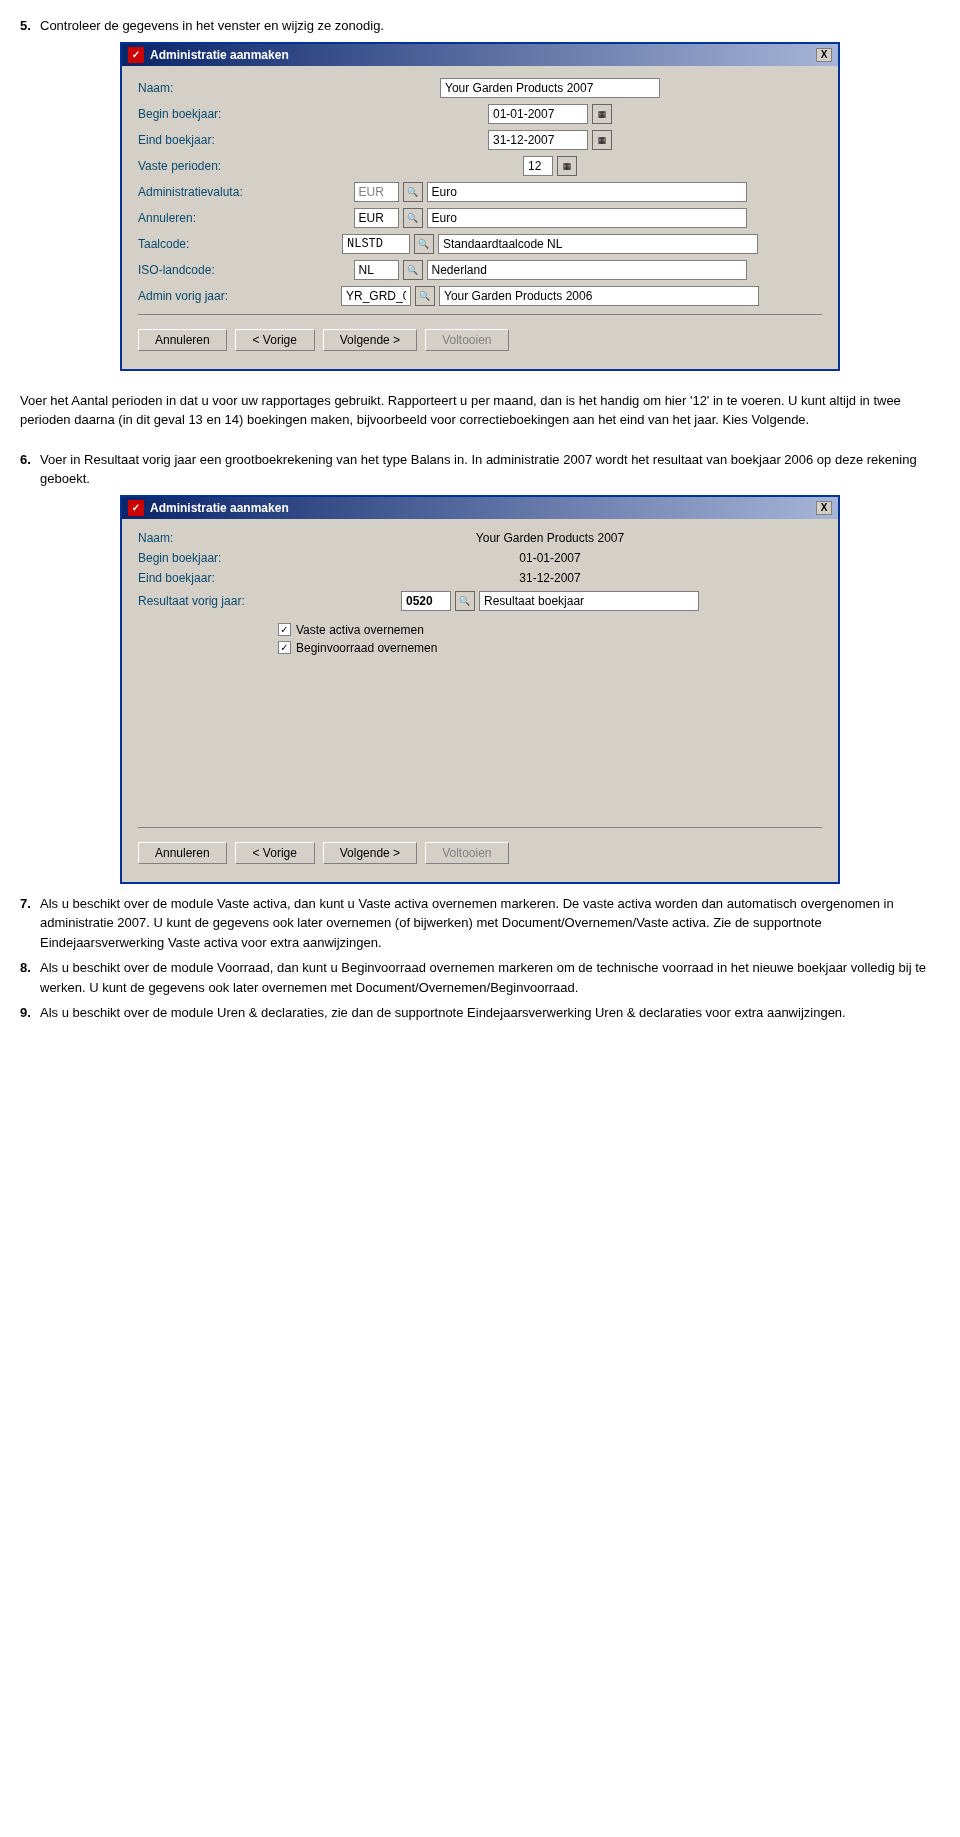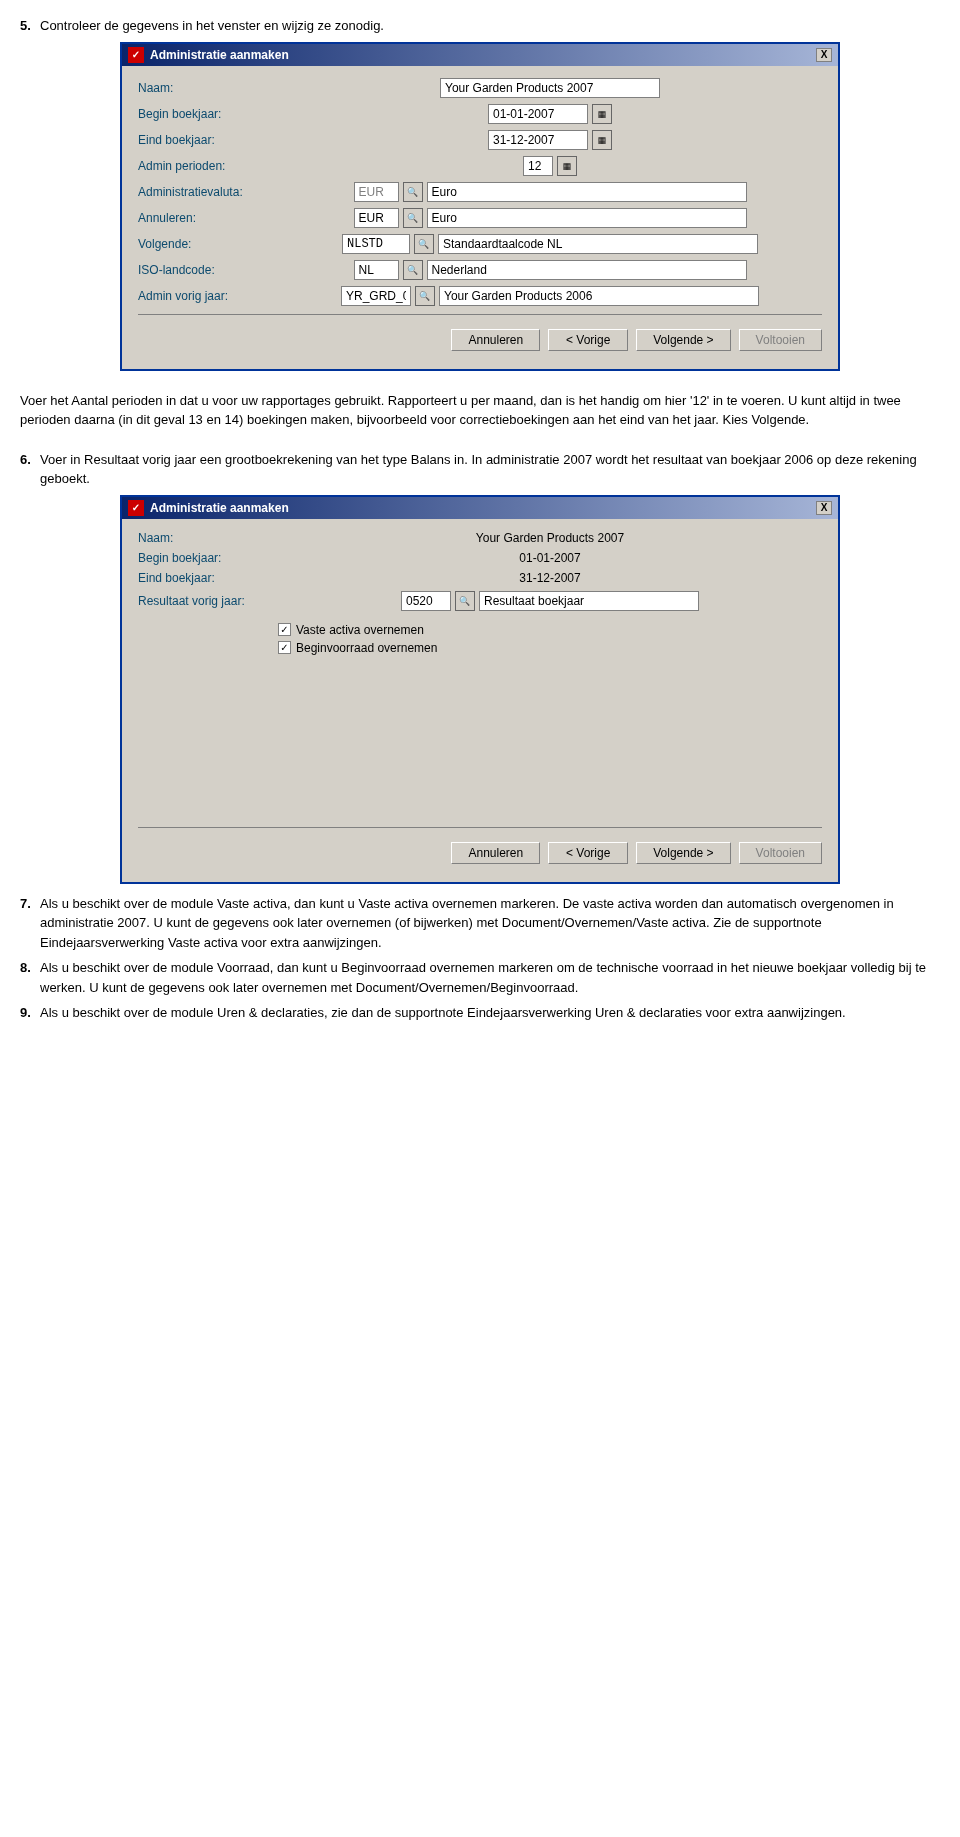--- a/index.html
+++ b/index.html
@@ -97,21 +97,21 @@
       width: 30px;
     }
     .text-input-small {
       width: 45px;
     }
     .text-input-long {
       width: 320px;
     }
     .dialog-buttons {
       display: flex;
-      justify-content: flex-end;
+      justify-content: flex-start;
       gap: 8px;
       margin-top: 14px;
       padding-bottom: 6px;
     }
     .dlg-btn {
       background: #d4d0c8;
       border: 1px solid #808080;
       border-top-color: #fff;
       border-left-color: #fff;
       padding: 3px 16px;
@@ -225,21 +225,21 @@
 
       <div class="form-row">
         <div class="form-label">Eind boekjaar:</div>
         <div class="form-field">
           <input type="text" class="text-input text-input-medium" value="31-12-2007" style="">
           <div class="grid-icon">▦</div>
         </div>
       </div>
 
       <div class="form-row">
-        <div class="form-label">Admin perioden:</div>
+        <div class="form-label">Vaste perioden:</div>
         <div class="form-field">
           <input type="text" class="text-input text-input-tiny" value="12" style="">
           <div class="grid-icon">▦</div>
         </div>
       </div>
 
       <div class="form-row">
         <div class="form-label">Administratievaluta:</div>
         <div class="form-field">
           <input type="text" class="text-input text-input-small" value="EUR" style="color: rgb(128, 128, 128);">
@@ -251,21 +251,21 @@
       <div class="form-row">
         <div class="form-label">Annuleren:</div>
         <div class="form-field">
           <input type="text" class="text-input text-input-small" value="EUR" style="">
           <div class="grid-icon">🔍</div>
           <input type="text" class="text-input text-input-long" value="Euro" style="">
         </div>
       </div>
 
       <div class="form-row">
-        <div class="form-label">Volgende:</div>
+        <div class="form-label">Taalcode:</div>
         <div class="form-field">
           <input type="text" class="text-input" style="width: 68px; font-family: Liberation Mono, monospace;" value="NLSTD">
           <div class="grid-icon">🔍</div>
           <input type="text" class="text-input text-input-long" value="Standaardtaalcode NL" style="">
         </div>
       </div>
 
       <div class="form-row">
         <div class="form-label">ISO-landcode:</div>
         <div class="form-field">
@@ -329,21 +329,21 @@
       <div class="form-row">
         <div class="form-label">Eind boekjaar:</div>
         <div class="form-field">
           <span class="static-text">31-12-2007</span>
         </div>
       </div>
 
       <div class="form-row">
         <div class="form-label">Resultaat vorig jaar:</div>
         <div class="form-field">
-          <input type="text" class="text-input" style="width: 50px;" value="0520">
+          <input type="text" class="text-input" style="width: 50px; font-weight: bold;" value="0520">
           <div class="grid-icon">🔍</div>
           <input type="text" class="text-input" style="width: 220px;" value="Resultaat boekjaar">
         </div>
       </div>
 
       <div style="height:6px;"></div>
 
       <div class="checkbox-row">
         <label class="checkbox-item">
           <div class="cb checked">✓</div>

